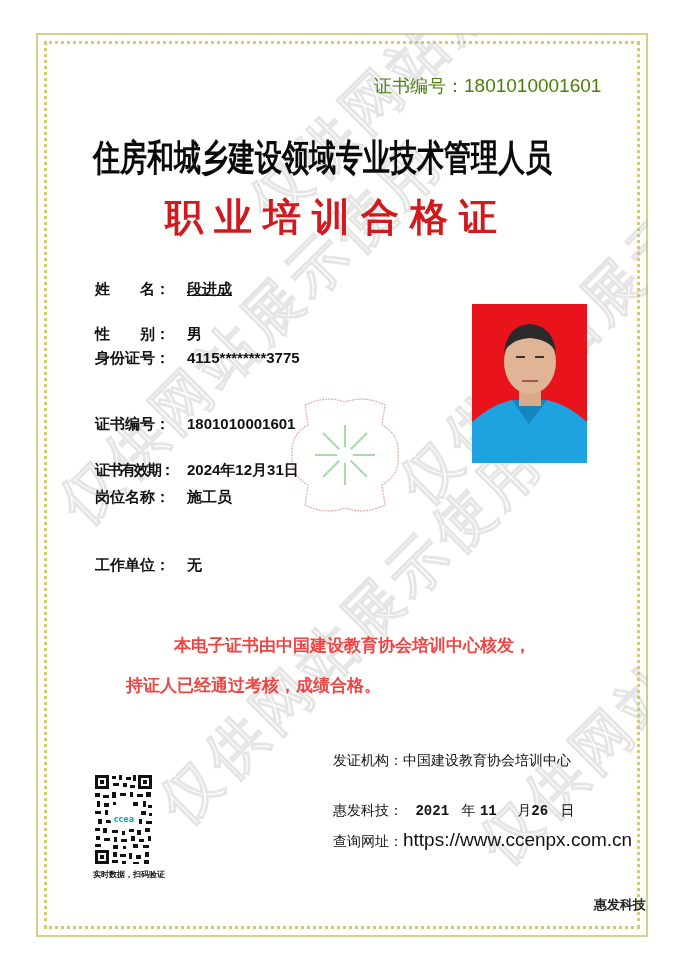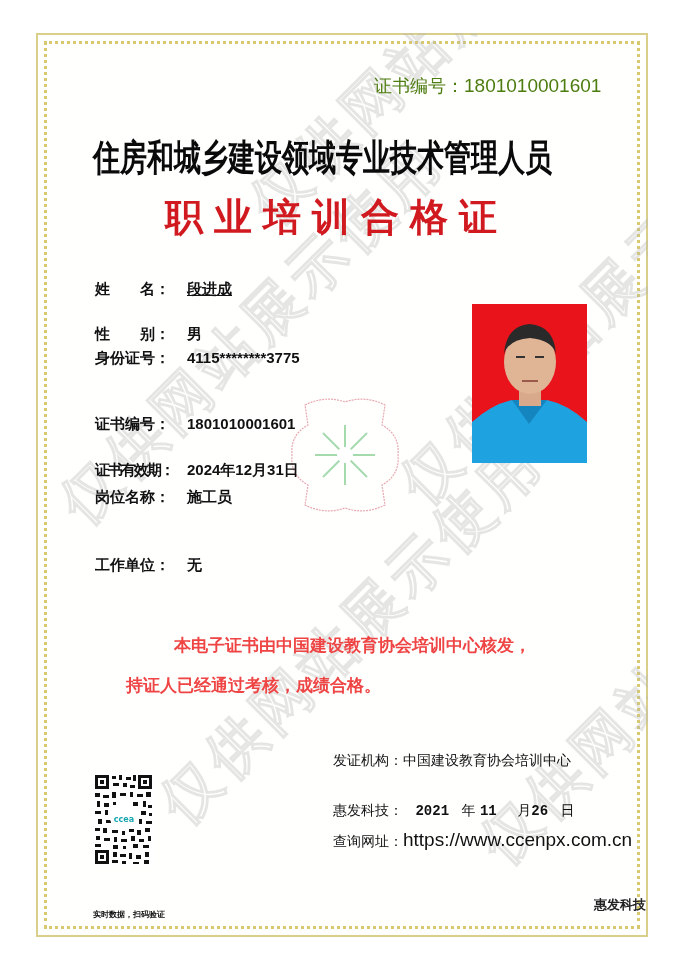--- a/index.html
+++ b/index.html
@@ -44,21 +44,21 @@
   .field .lbl { display:inline-block; width:92px; }
   .field .val { font-family:"Liberation Sans", sans-serif; font-size:15px; }
   .field .val.cjk { font-family:"DejaVu Serif", serif; }
   .photo {
     position:absolute; left:472px; top:304px; width:115px; height:159px; background:#e8131b; overflow:hidden;
   }
   .statement {
     position:absolute; font-size:17px; color:#ef4444; font-family:"DejaVu Serif", serif; white-space:nowrap; font-weight:bold;
   }
   .qr { position:absolute; left:93px; top:773px; width:61px; height:93px; }
-  .qr-caption { position:absolute; left:93px; top:909px; font-size:8px; font-weight:bold; white-space:nowrap; font-family:Liberation Sans, sans-serif; }
+  .qr-caption { position:absolute; left:93px; top:869px; font-size:8px; font-weight:bold; white-space:nowrap; font-family:Liberation Sans, sans-serif; }
   .issue {
     position:absolute; left:333px; font-size:14px; font-family:"DejaVu Serif", serif; white-space:nowrap; color:#111;
   }
   .issue .mono { font-family:"Liberation Mono", monospace; font-size:14px; font-weight:bold;text-align:center; }
   .footer-brand { position:absolute; left:594px; top:896px; font-size:13px; color:#222; font-family:"DejaVu Sans", sans-serif; font-weight:bold; }
 </style>
 </head>
 <body>
 
 <div class="cert-frame"></div>

